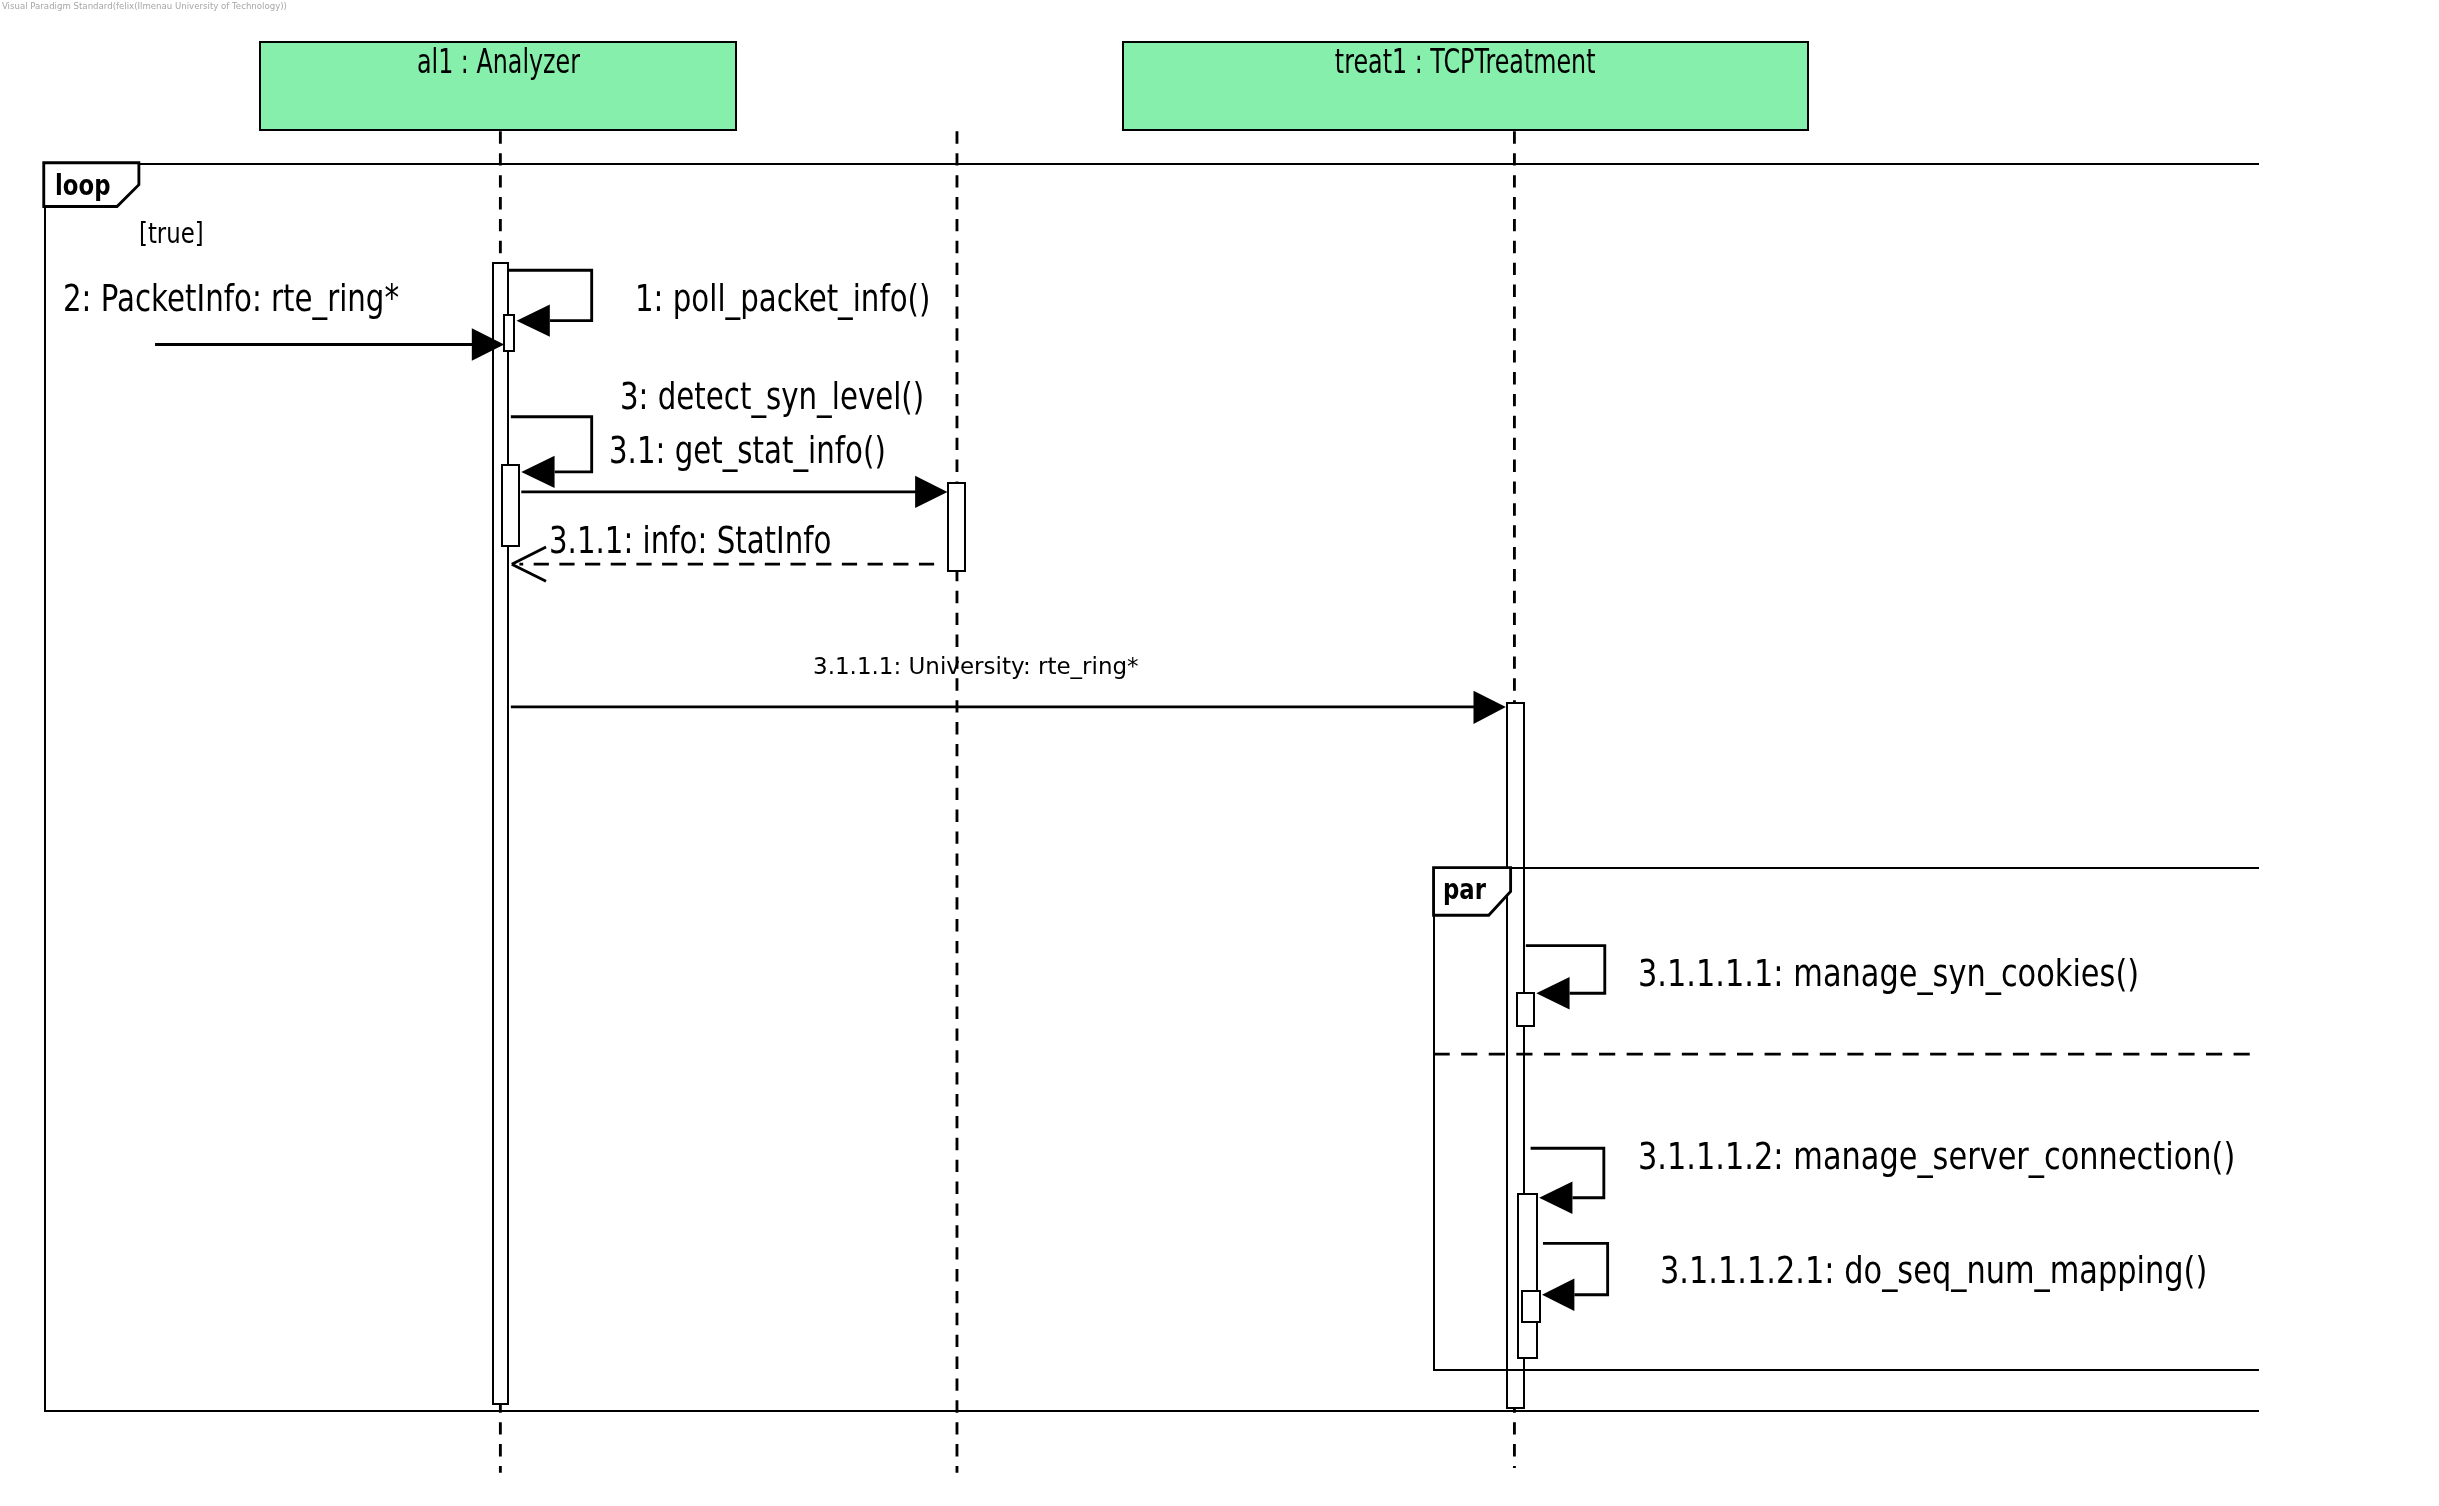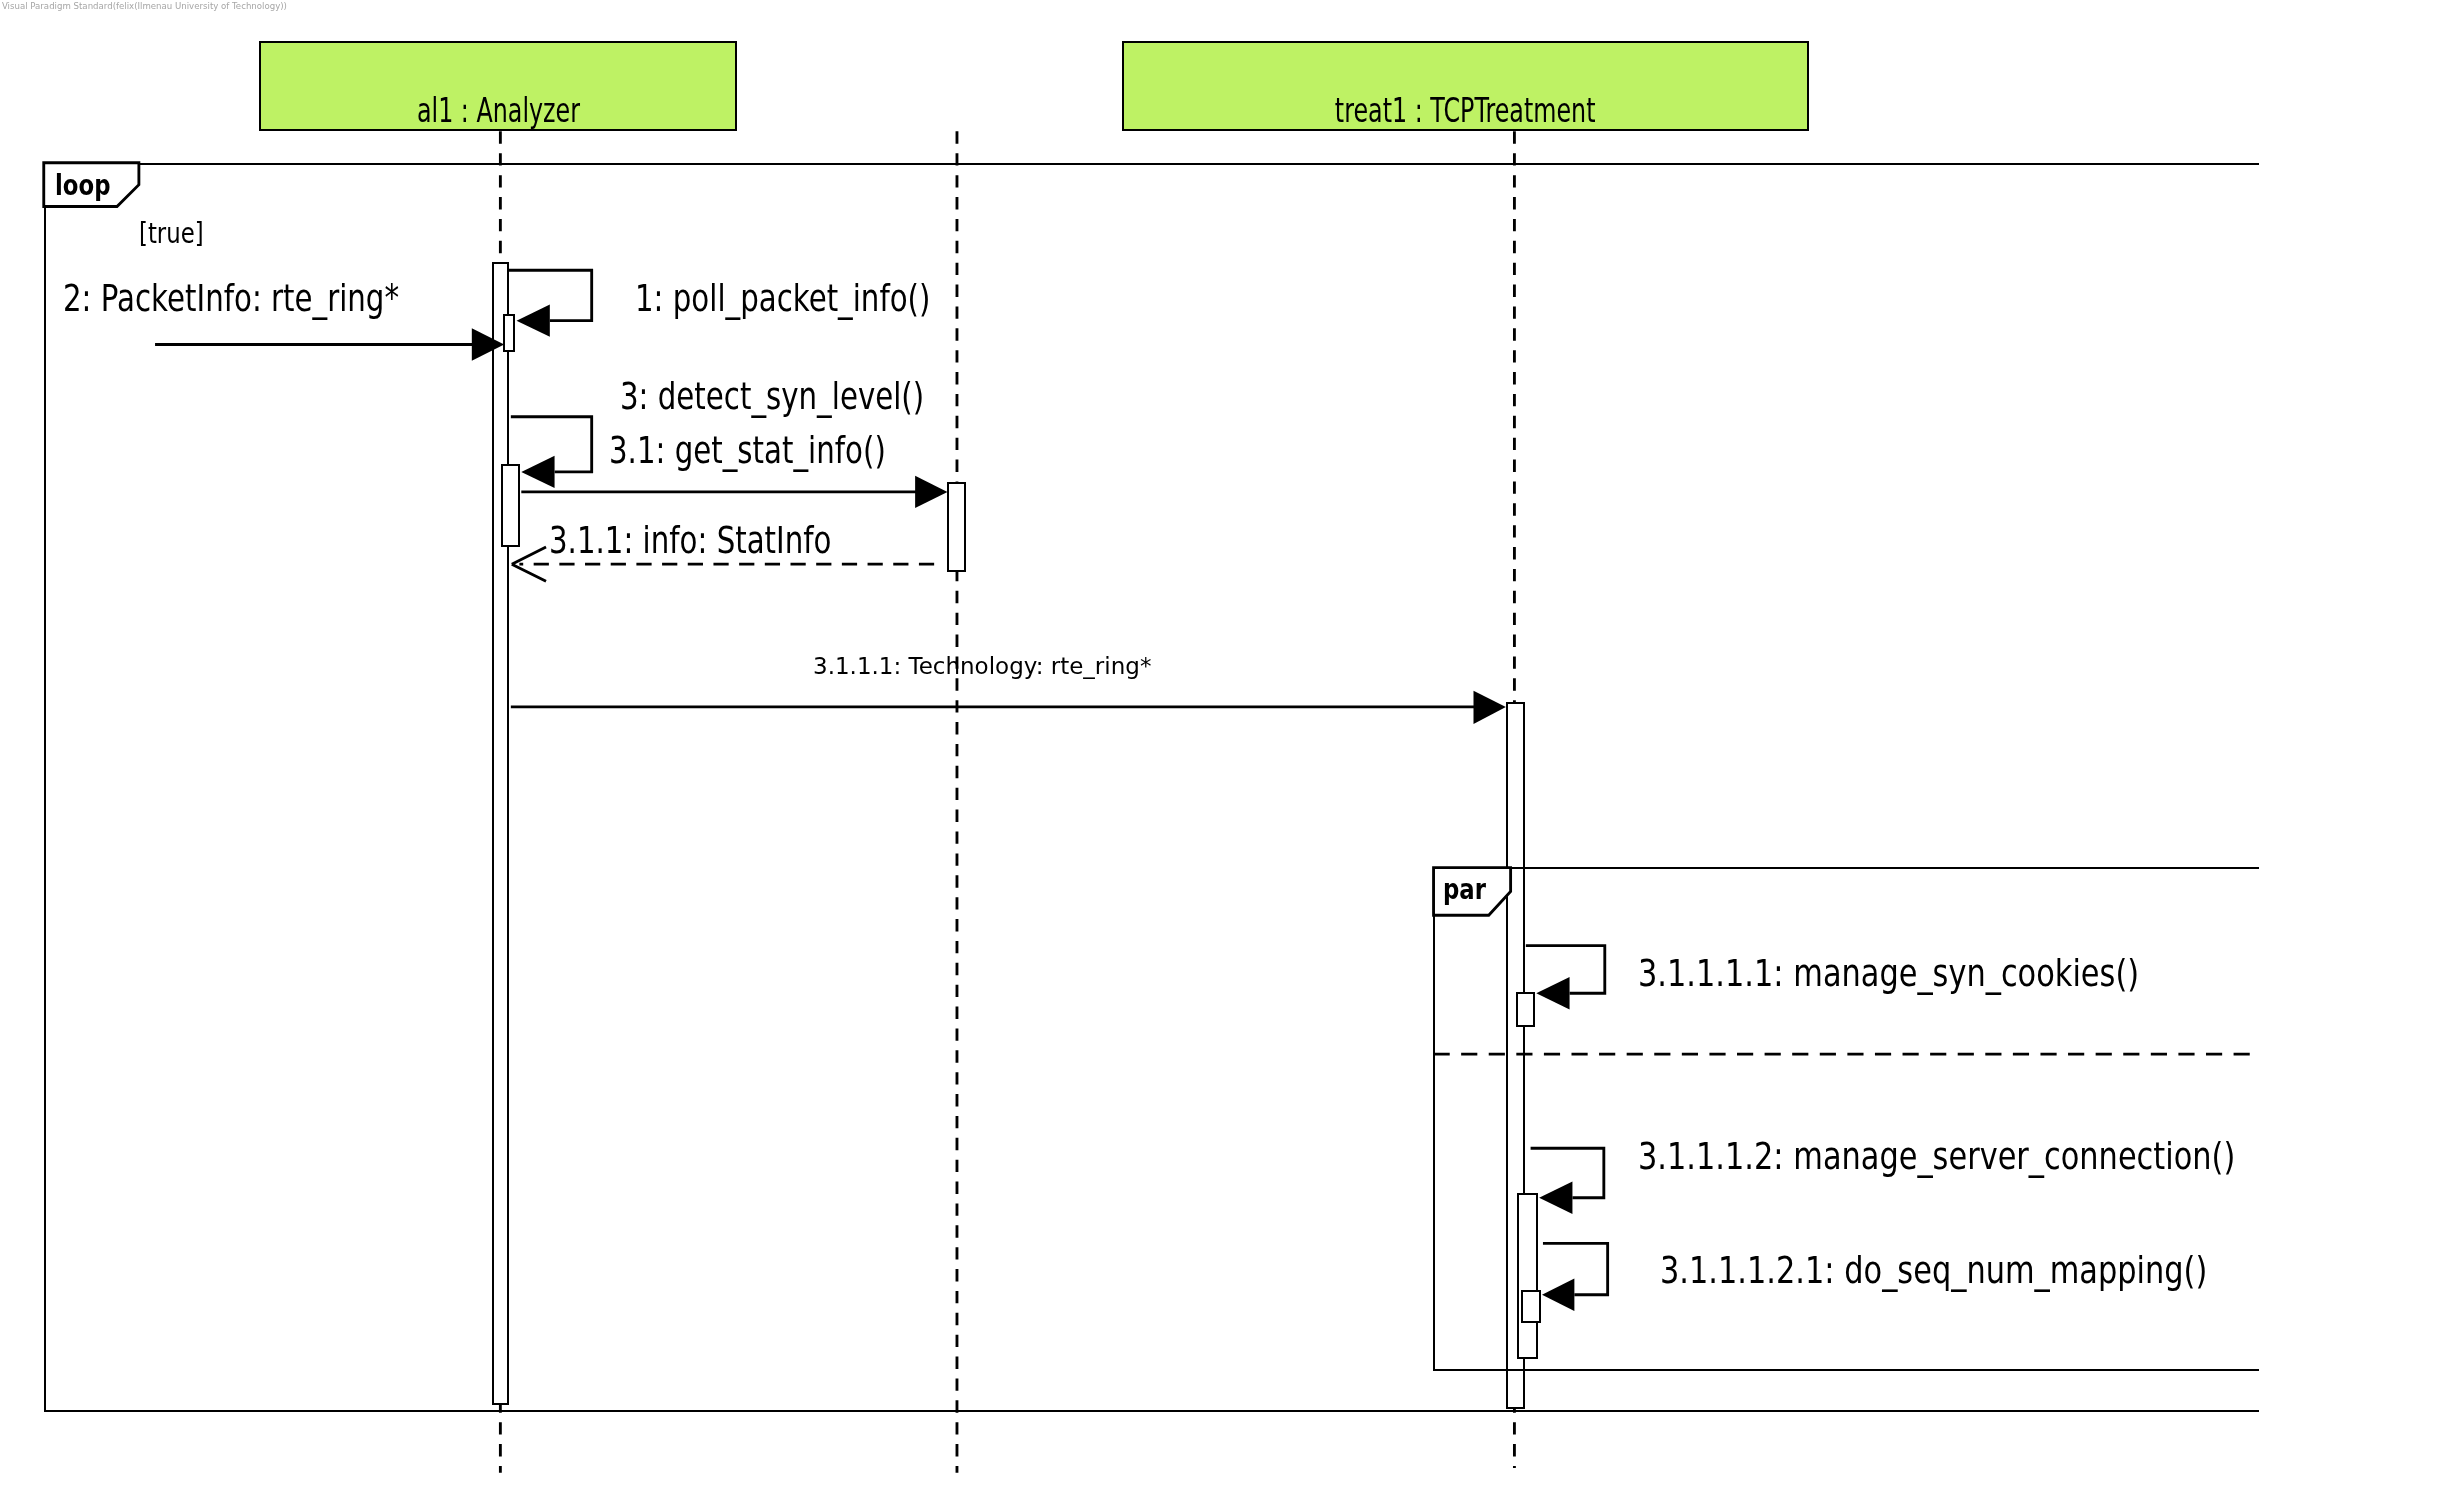--- a/index.html
+++ b/index.html
@@ -1,20 +1,20 @@
 <!DOCTYPE html>
 <html style="font-size:15px"><head>
 <meta charset="utf-8">
 <style>
   html,body{margin:0;padding:0;background:#ffffff;}
   .canvas{position:relative;width:2259px;height:1507px;background:#fff;overflow:hidden;
           font-family:"DejaVu Sans",sans-serif;color:#000;}
   svg.layer{position:absolute;left:0;top:0;}
-  .headbox{position:absolute;background:#bef264;border:2.9px solid #000;box-sizing:border-box;
-           display:flex;justify-content:center;align-items:flex-end;padding-top:18px;z-index:2;}
+  .headbox{position:absolute;background:#86efac;border:2.9px solid #000;box-sizing:border-box;
+           display:flex;justify-content:center;align-items:flex-start;padding-top:1px;z-index:2;}
   .headlabel{font-size:34px;line-height:1.05;white-space:nowrap;transform:scaleX(0.70);
              transform-origin:center top;}
   .frame{position:absolute;border:2.9px solid #000;box-sizing:border-box;background:transparent;z-index:3;}
   .bar{position:absolute;background:#fff;border:2.9px solid #000;box-sizing:border-box;z-index:2;}
   .msglabel{position:absolute;font-size:38px;line-height:1;white-space:nowrap;
             transform:scaleX(0.77);transform-origin:left top;z-index:5;}
   .msglabel.par-w{transform:scaleX(0.80);}
   .msglabel.small{font-size:23px;transform:none;}
   .oplabel{position:absolute;font-size:28.5px;font-weight:bold;line-height:1;white-space:nowrap;
            transform:scaleX(0.80);transform-origin:left top;z-index:5;}
@@ -94,19 +94,19 @@
 
   <div class="oplabel" style="left:55px;top:172px;">loop</div>
   <div class="guard" style="left:139px;top:220px;">[true]</div>
   <div class="oplabel" style="left:1443px;top:876px;">par</div>
 
   <div class="msglabel" style="left:635px;top:279px;">1: poll_packet_info()</div>
   <div class="msglabel" style="left:63px;top:279px;">2: PacketInfo: rte_ring*</div>
   <div class="msglabel" style="left:620px;top:377px;">3: detect_syn_level()</div>
   <div class="msglabel" style="left:609px;top:431px;">3.1: get_stat_info()</div>
   <div class="msglabel" style="left:549px;top:521px;">3.1.1: info: StatInfo</div>
-  <div class="msglabel small" style="left:813px;top:655px;">3.1.1.1: Technology: rte_ring*</div>
+  <div class="msglabel small" style="left:813px;top:655px;">3.1.1.1: University: rte_ring*</div>
   <div class="msglabel par-w" style="left:1638px;top:954px;">3.1.1.1.1: manage_syn_cookies()</div>
   <div class="msglabel par-w" style="left:1638px;top:1137px;">3.1.1.1.2: manage_server_connection()</div>
   <div class="msglabel par-w" style="left:1660px;top:1251px;">3.1.1.1.2.1: do_seq_num_mapping()</div>
 
 </div>
 
 
 </body></html>

